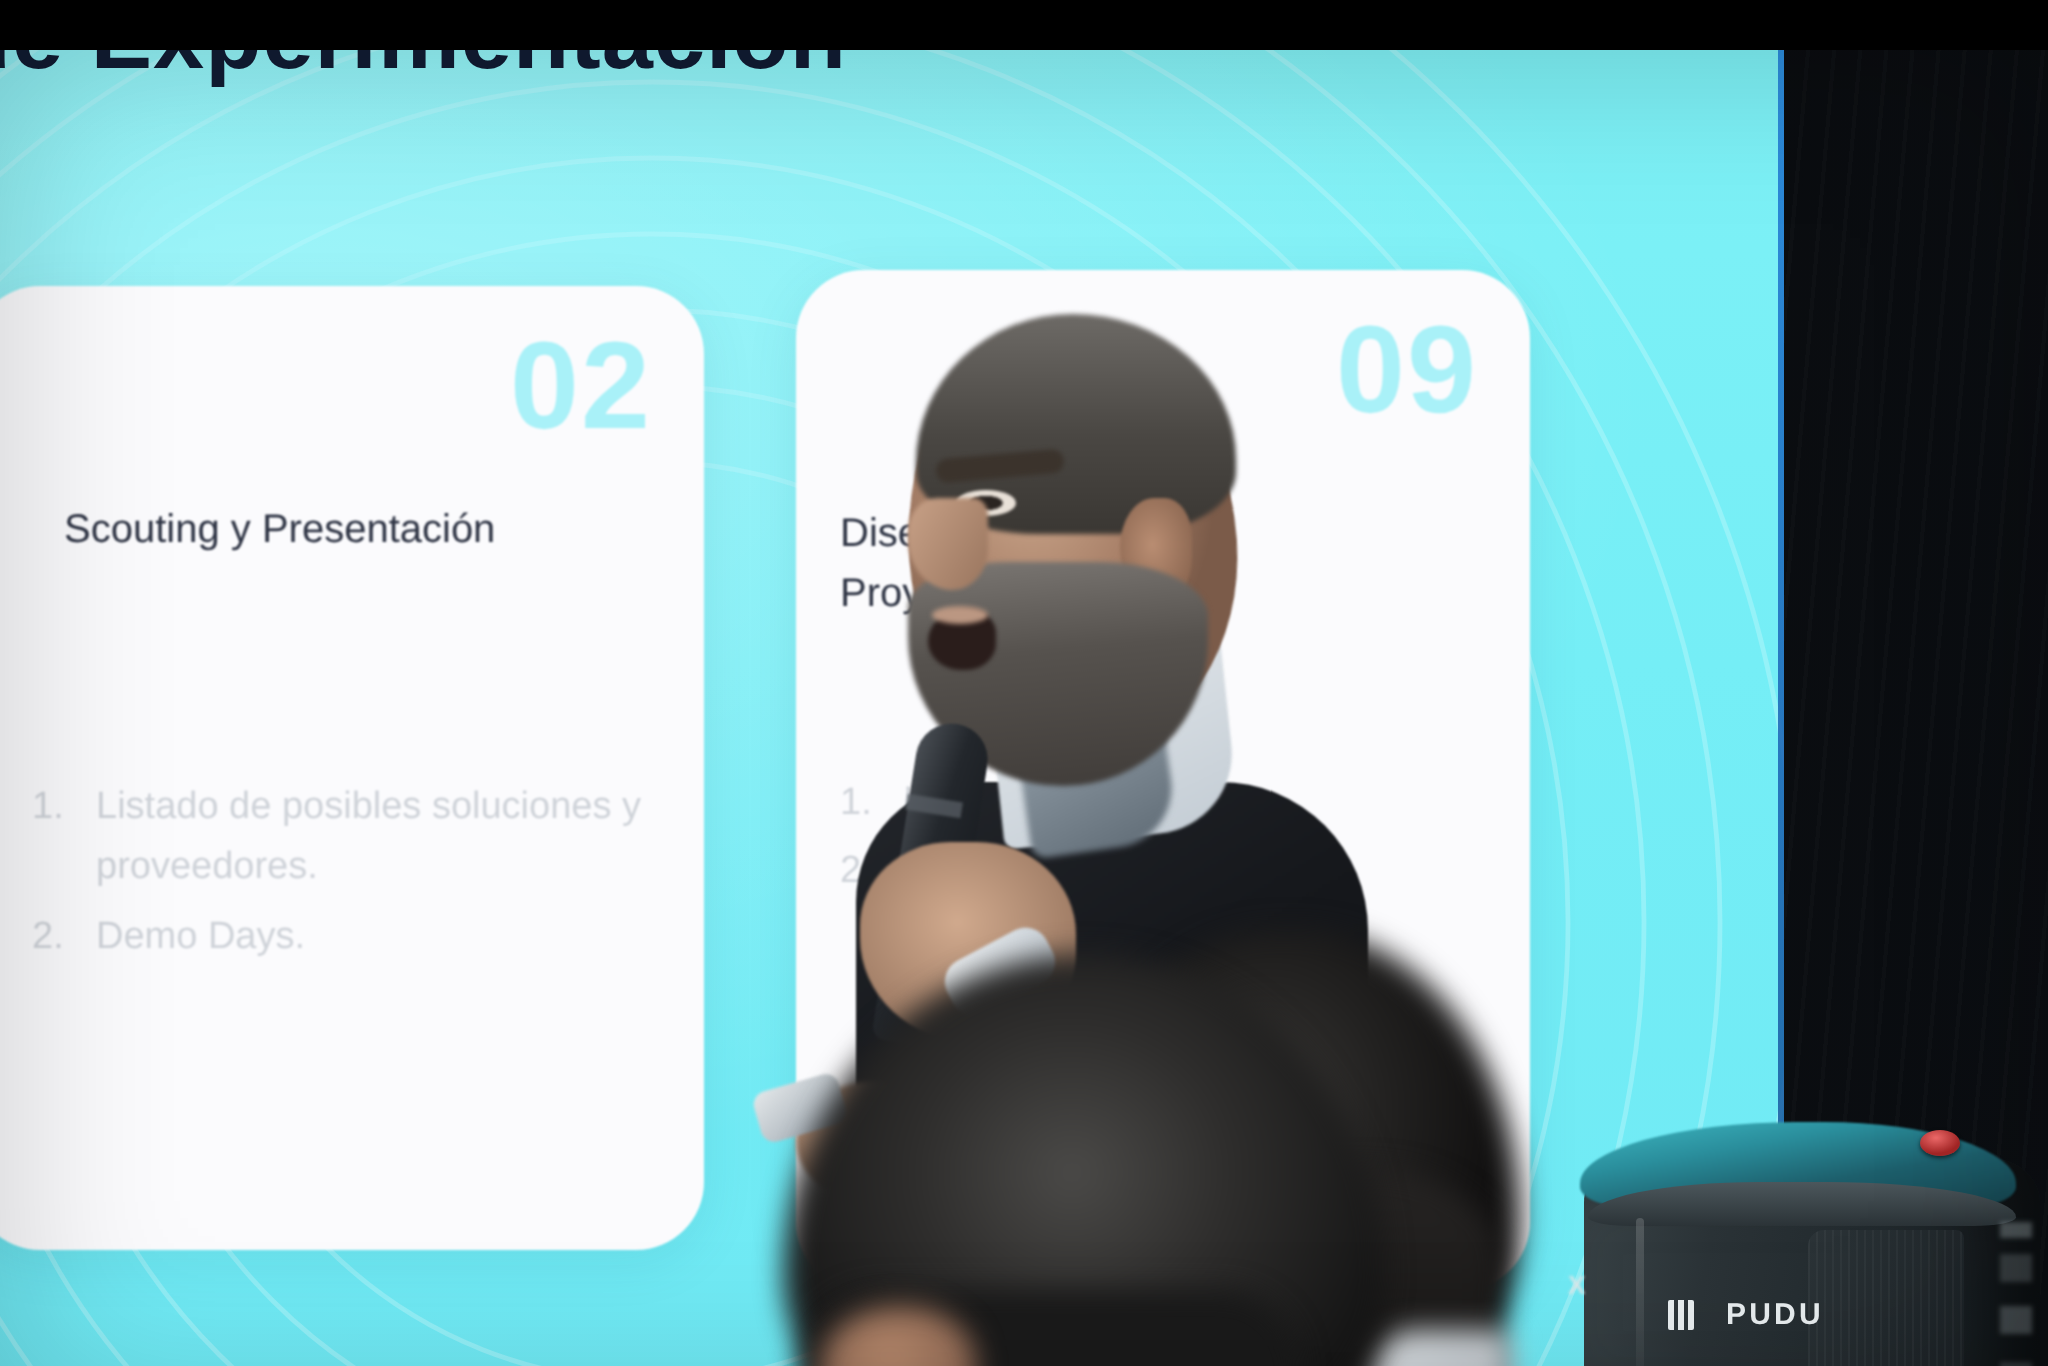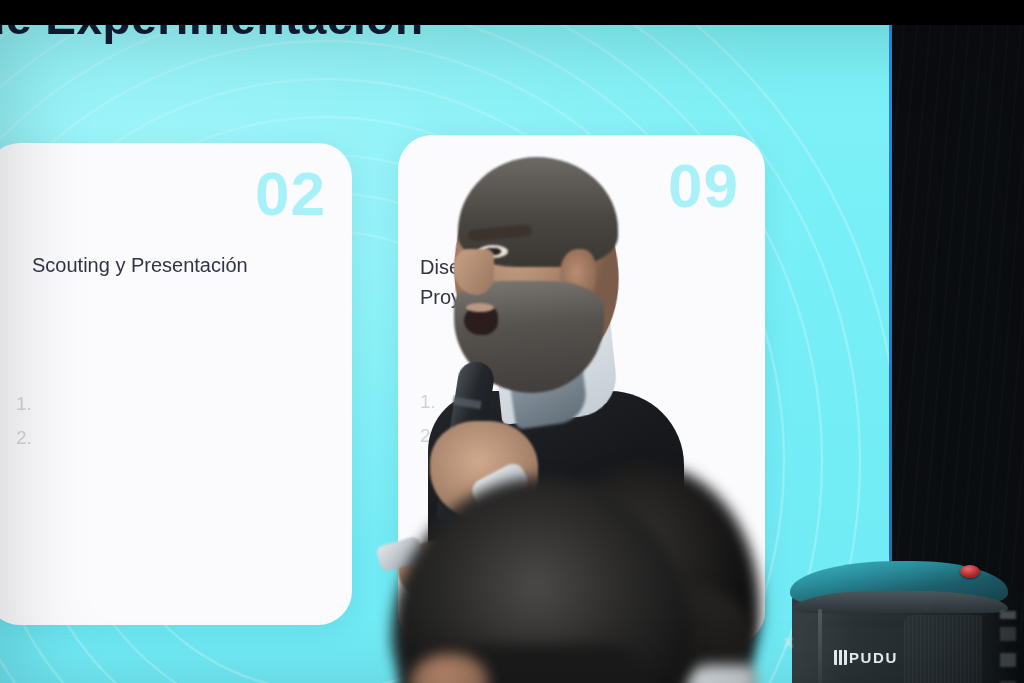--- a/index.html
+++ b/index.html
@@ -408,21 +408,21 @@
     background:
       repeating-linear-gradient(0deg, rgba(0,0,0,.55) 0 2px, rgba(255,255,255,.06) 2px 4px);
     border-radius: 3px;
     opacity: .9;
   }
   .robot-logo {
     position: absolute;
     left: 52px; top: 96px;
     display: flex;
     align-items: center;
-    gap: 2px;
+    gap: 16px;
     color: #e9eef0;
     font-size: 15px;
     font-weight: 700;
     letter-spacing: 1.6px;
     filter: blur(0.3px);
     justify-content: center;
   }
   .logo-mark {
     width: 13px; height: 15px;
     background:
@@ -491,23 +491,25 @@
     <div class="slide-edge"></div>
   </div>
 
   <div class="card" id="card-02">
     <div class="card-inner">
       <div class="card-number">02</div>
       <div class="card-heading">Scouting y Presentación</div>
       <ul class="card-list">
         <li>
           <span class="li-num">1.</span>
+          <span class="li-text">Listado de posibles soluciones y proveedores.</span>
         </li>
         <li>
           <span class="li-num">2.</span>
+          <span class="li-text">Demo Days.</span>
         </li>
       </ul>
     </div>
   </div>
 
   <div class="card" id="card-03">
     <div class="card-inner">
       <div class="card-number">09</div>
       <div class="card-heading">
         <div>Dise</div>

